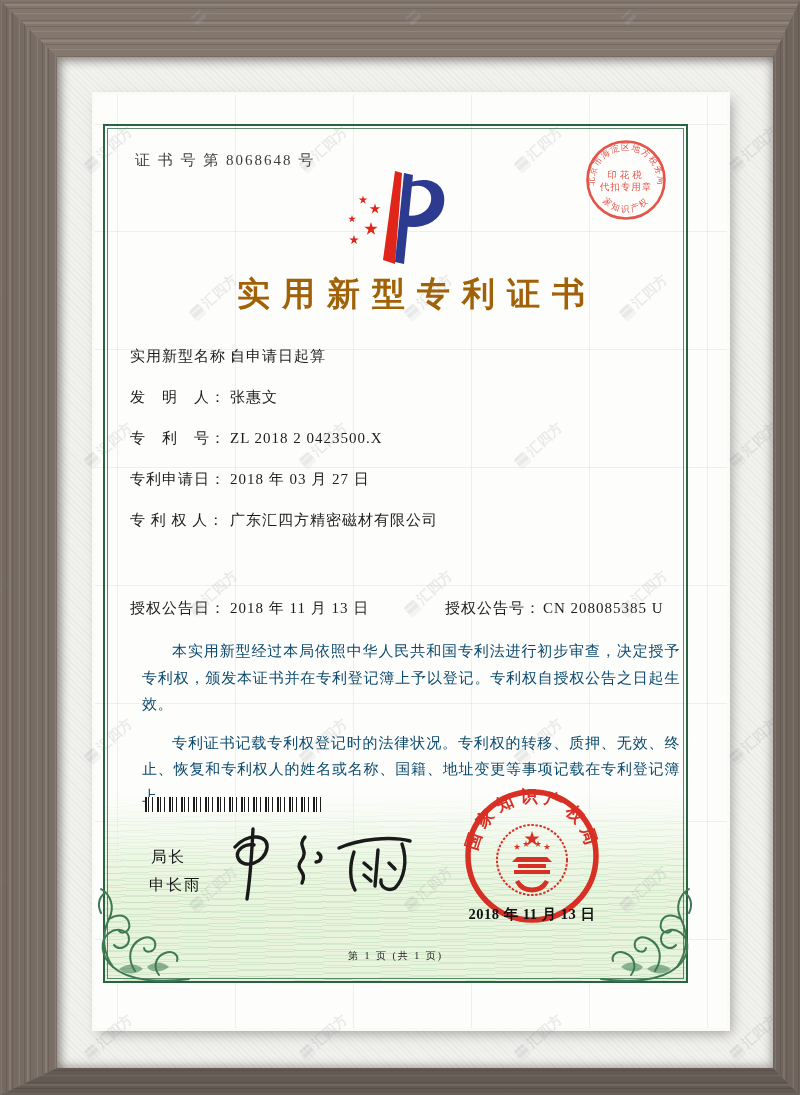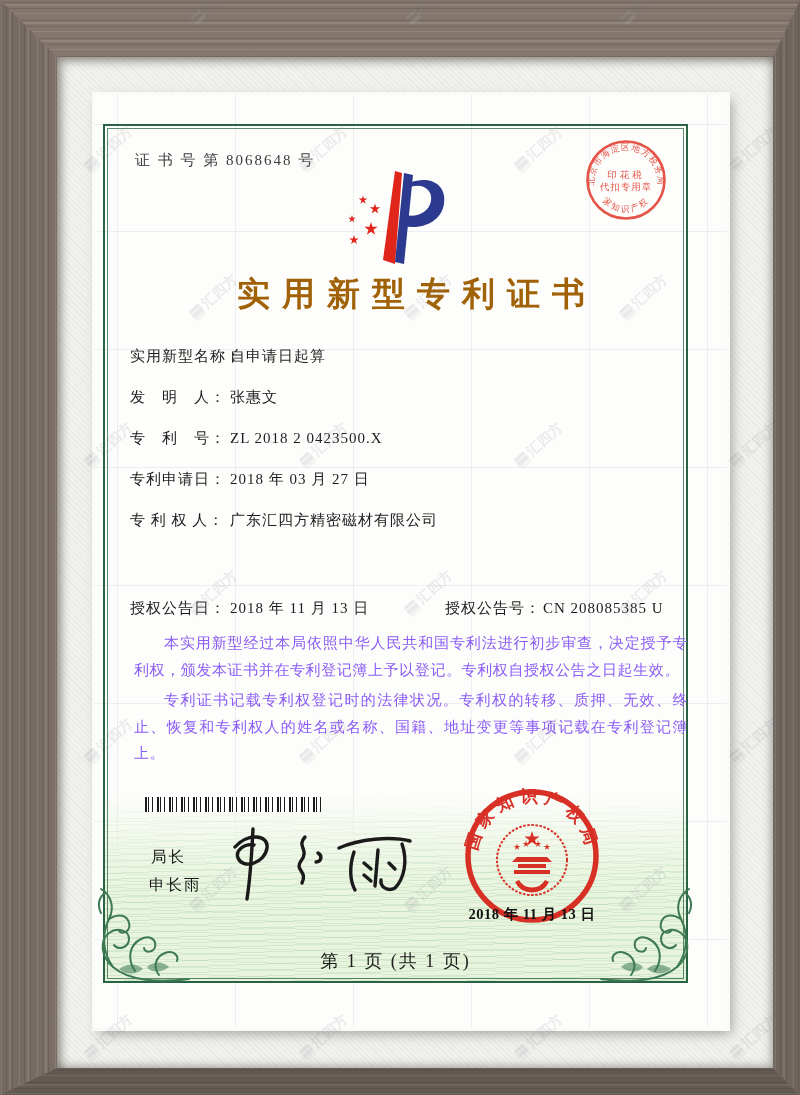--- a/index.html
+++ b/index.html
@@ -47,32 +47,32 @@
   .cert-no{position:absolute;left:40px;top:56px;font-size:15px;letter-spacing:2px;color:#3c3c3c;}
   .logo{position:absolute;left:250px;top:72px;}
   .title{position:absolute;left:0;top:177px;width:632px;text-align:center;font-size:33px;
          font-weight:bold;letter-spacing:12px;text-indent:12px;color:#a16207;}
   .f-row{position:absolute;left:35px;width:562px;font-size:15px;color:#1c1c1c;line-height:21px;}
   .f-label{white-space:pre;letter-spacing:1px;}
   .f-value{position:absolute;left:100px;top:0;width:447px;letter-spacing:1px;}
   .grant2-label{position:absolute;left:315px;top:0;white-space:pre;letter-spacing:1px;}
   .grant2-value{position:absolute;left:413px;top:0;letter-spacing:1px;}
   .paras{position:absolute;left:35px;top:531px;width:562px;}
-  .paras p{margin:4px;text-indent:2em;font-size:15px;line-height:26.5px;letter-spacing:.6px;
-           text-align:justify;color:#8b5cf6;}
+  .paras p{margin:12px;text-indent:2em;font-size:15px;line-height:26.5px;letter-spacing:.6px;
+           text-align:justify;color:#0c4a6e;}
   .barcode{position:absolute;left:50px;top:702px;width:176px;height:15px;background:#fff;background-image:
       repeating-linear-gradient(90deg,#1c1c1c 0 2px,#fff 2px 3px,#1c1c1c 3px 4px,#fff 4px 7px,#1c1c1c 7px 8px,#fff 8px 12px),
       repeating-linear-gradient(90deg,rgba(0,0,0,0) 0 13px,#1c1c1c 13px 15px,rgba(0,0,0,0) 15px 17px);}
   .chief-title{position:absolute;left:56px;top:752px;font-size:15.5px;letter-spacing:2px;color:#161616;}
   .chief-name{position:absolute;left:54px;top:780px;font-size:15.5px;letter-spacing:2px;color:#161616;}
   .signature{position:absolute;left:102px;top:728px;}
   .seal{position:absolute;left:366px;top:690px;opacity:.96;}
   .seal-date{position:absolute;left:366px;top:810px;width:142px;text-align:center;font-size:14.5px;
              font-weight:bold;color:#111;letter-spacing:.5px;}
-  .footer{position:absolute;left:8px;top:854px;width:585px;text-align:center;font-size:18px;
+  .footer{position:absolute;left:8px;top:854px;width:585px;text-align:center;font-size:10px;
           letter-spacing:2px;color:#1d1d1d;}
   .tax-stamp{position:absolute;left:489px;top:43px;opacity:.92;}
   
   .watermarks{position:absolute;inset:0;pointer-events:none;z-index:50;}
   .wm{position:absolute;display:flex;align-items:center;gap:3px;transform:rotate(-42deg);
       opacity:.15;color:#7d7d88;font-weight:bold;font-size:14px;white-space:nowrap;
       font-family:"Liberation Sans","DejaVu Sans",sans-serif;}
   .wm-logo{display:inline-block;width:13px;height:13px;background:#7d7d88;border-radius:2px;
       box-shadow:inset 0 -4px 0 rgba(255,255,255,.55), inset 0 -8px 0 rgba(125,125,136,1), inset 0 -10px 0 rgba(255,255,255,.55);}
 </style>

